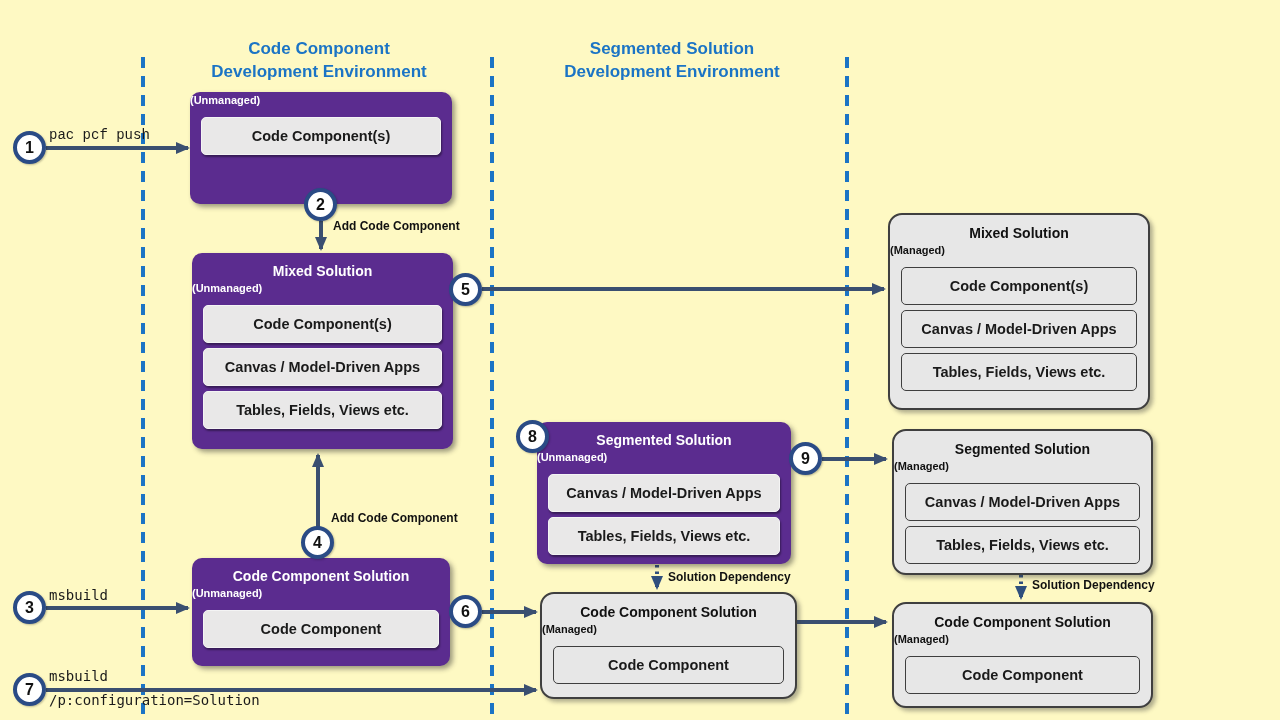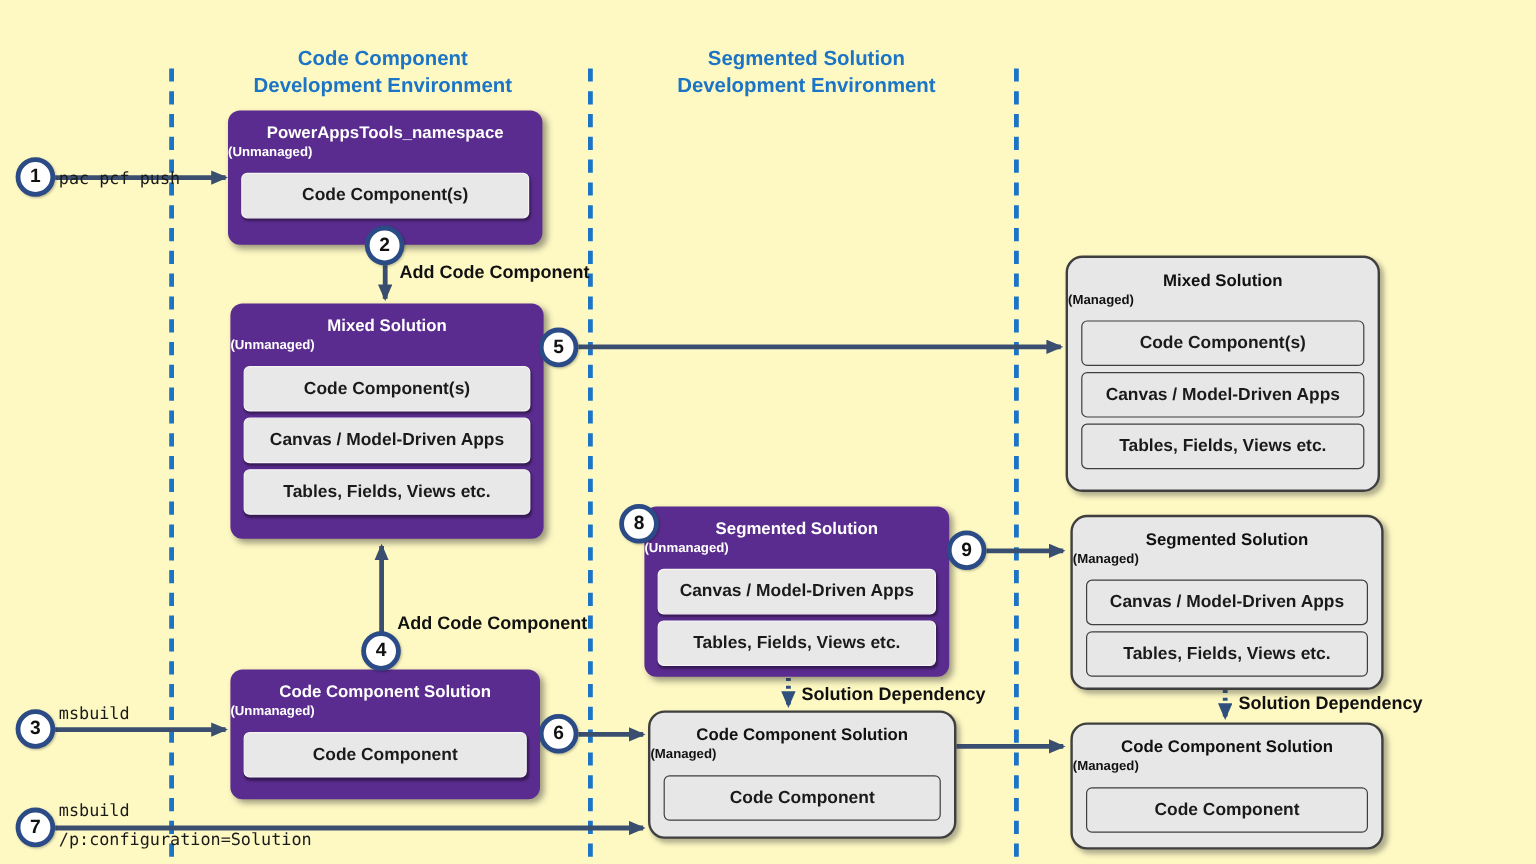--- a/index.html
+++ b/index.html
@@ -93,21 +93,21 @@
     justify-content: center;
     font-size: 16px;
     font-weight: bold;
     color: #111111;
     z-index: 6;
     box-shadow: 1px 1px 2px rgba(0,0,0,0.25);
   }
   .lbl {
     position: absolute;
     font-weight: bold;
-    font-size: 15px;
+    font-size: 12px;
     color: #111111;
     white-space: nowrap;
     z-index: 4;
   }
   .lbl.mono {
     font-family: "DejaVu Sans Mono", "Liberation Mono", monospace;
     font-weight: normal;
     font-size: 14px;
     color: #1a1a1a;
   }
@@ -148,21 +148,20 @@
   <div class="col-header" style="left:158px; top:37px; width:322px;">
     <div>Code Component</div>
     <div>Development Environment</div>
   </div>
   <div class="col-header" style="left:512px; top:37px; width:320px;">
     <div>Segmented Solution</div>
     <div>Development Environment</div>
   </div>
 
   <div class="box purple" style="left:190px; top:92px; width:262px; height:112px;">
-    <div class="box-title">PowerAppsTools_namespace</div>
     <div class="box-subtitle">(Unmanaged)</div>
     <div class="box-items">
       <div class="item">Code Component(s)</div>
     </div>
   </div>
 
   <div class="box purple" style="left:192px; top:253px; width:261px; height:196px;">
     <div class="box-title">Mixed Solution</div>
     <div class="box-subtitle">(Unmanaged)</div>
     <div class="box-items">
@@ -227,21 +226,21 @@
   <div class="step" style="left:13px; top:131px;">1</div>
   <div class="step" style="left:304px; top:188px;">2</div>
   <div class="step" style="left:13px; top:591px;">3</div>
   <div class="step" style="left:301px; top:526px;">4</div>
   <div class="step" style="left:449px; top:273px;">5</div>
   <div class="step" style="left:449px; top:595px;">6</div>
   <div class="step" style="left:13px; top:673px;">7</div>
   <div class="step" style="left:516px; top:420px;">8</div>
   <div class="step" style="left:789px; top:442px;">9</div>
 
-  <div class="lbl mono" style="left:49px; top:141px;">pac pcf push</div>
+  <div class="lbl mono" style="left:49px; top:127px;font-family:Liberation Mono, monospace;">pac pcf push</div>
   <div class="lbl" style="left:333px; top:219px;">Add Code Component</div>
   <div class="lbl mono" style="left:49px; top:587px;">msbuild</div>
   <div class="lbl" style="left:331px; top:511px;">Add Code Component</div>
   <div class="lbl mono" style="left:49px; top:668px;">msbuild</div>
   <div class="lbl mono" style="left:49px; top:692px;">/p:configuration=Solution</div>
   <div class="lbl" style="left:668px; top:570px;">Solution Dependency</div>
   <div class="lbl" style="left:1032px; top:578px;">Solution Dependency</div>
 
 </div>
 

